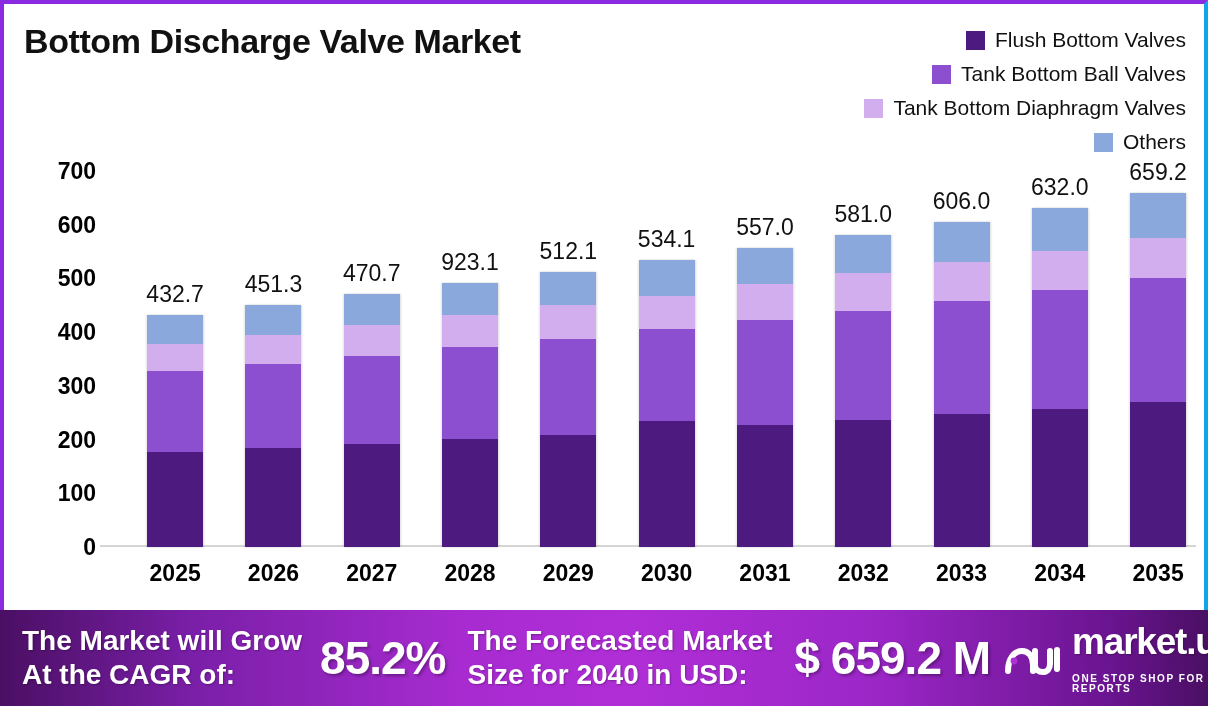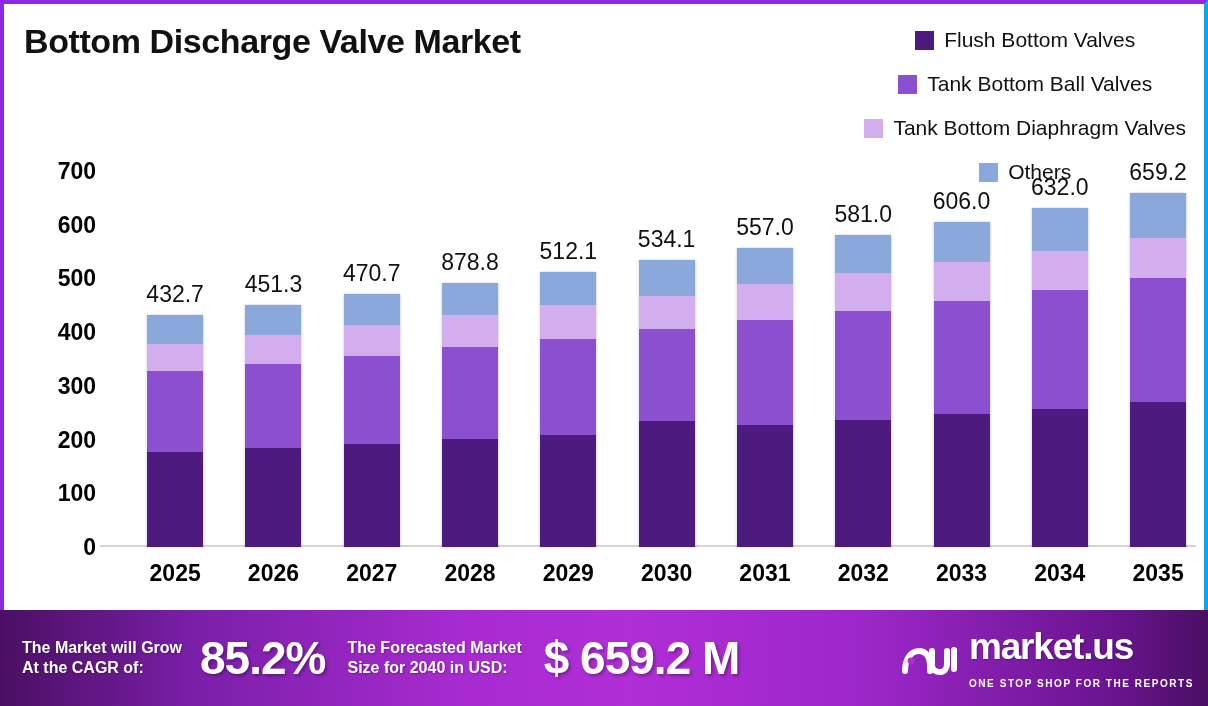--- a/index.html
+++ b/index.html
@@ -25,22 +25,22 @@
     letter-spacing: -0.4px; line-height: 1.12; white-space: nowrap;
   }
   #chart-subtitle {
     font-size: 23px; font-weight: normal; color: #1b1b1b;
     margin-top: 7px; letter-spacing: -0.2px; white-space: nowrap;
   }
 
   
   #legend {
     position: absolute; right: 18px; top: 24px;
-    display: flex; flex-direction: column; align-items: center;
-    gap: 20px;
+    display: flex; flex-direction: column; align-items: flex-end;
+    gap: 10px;
   }
   .legend-item { display: flex; align-items: center; gap: 10px; }
   .legend-swatch { width: 19px; height: 19px; flex: 0 0 19px; }
   .legend-label { font-size: 21px; color: #111111; white-space: nowrap; }
 
   
   #plot {
     position: absolute;
     left: 96px; top: 160px;
     width: 1100px; height: 390px;
@@ -88,21 +88,21 @@
   
   #footer {
     position: absolute; left: -4px; right: -4px; bottom: 0;
     height: 96px;
     background: linear-gradient(90deg,#4a0f63 0%, #7a1fa8 16%, #a72bd0 38%, #b02ed6 52%, #9c27c8 72%, #6a1490 92%, #4a0f63 100%);
     display: flex; align-items: center;
     padding: 0 14px 0 22px;
     color: #ffffff; overflow: hidden;
   }
   .footer-caption {
-    font-size: 16px; font-weight: bold; line-height: 1.22;
+    font-size: 28px; font-weight: bold; line-height: 1.22;
     text-shadow: 1px 1px 2px rgba(0,0,0,0.28);
     white-space: nowrap;
   }
   .footer-value {
     font-size: 46px; font-weight: bold; letter-spacing: -1px;
     text-shadow: 2px 2px 3px rgba(0,0,0,0.30);
     white-space: nowrap;
   }
   #cagr-value { margin: 0 22px 0 18px; }
   #forecast-value { margin: 0 14px 0 22px; }
@@ -180,21 +180,21 @@
         <div class="bar-group">
           <div class="bar-total" style="bottom: 259.833px;">470.7</div>
           <div class="bar-stack" style="height: 252.833px;">
             <div class="seg" style="background: rgb(138, 168, 220); height: 12.2583%;"></div>
             <div class="seg" style="background: rgb(211, 174, 238); height: 12.1096%;"></div>
             <div class="seg" style="background: rgb(139, 79, 208); height: 34.8417%;"></div>
             <div class="seg" style="background: rgb(77, 26, 128); height: 40.7903%;"></div>
           </div>
         </div>
         <div class="bar-group">
-          <div class="bar-total" style="bottom: 270.737px;">878.8</div>
+          <div class="bar-total" style="bottom: 270.737px;">923.1</div>
           <div class="bar-stack" style="height: 263.737px;">
             <div class="seg" style="background: rgb(138, 168, 220); height: 12.0163%;"></div>
             <div class="seg" style="background: rgb(211, 174, 238); height: 12.22%;"></div>
             <div class="seg" style="background: rgb(139, 79, 208); height: 34.8269%;"></div>
             <div class="seg" style="background: rgb(77, 26, 128); height: 40.9369%;"></div>
           </div>
         </div>
         <div class="bar-group">
           <div class="bar-total" style="bottom: 282.071px;">512.1</div>
           <div class="bar-stack" style="height: 275.071px;">

